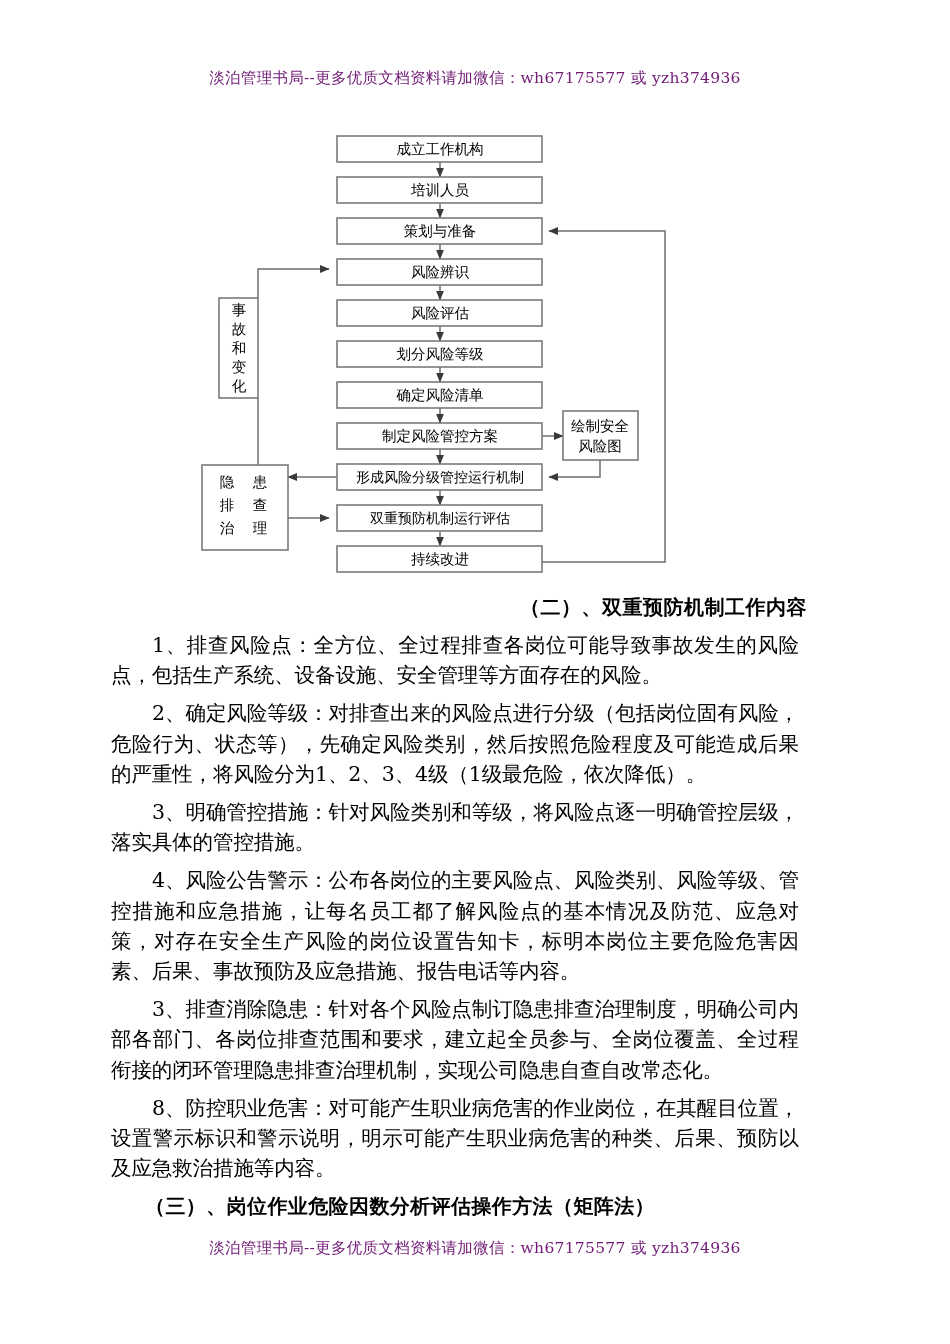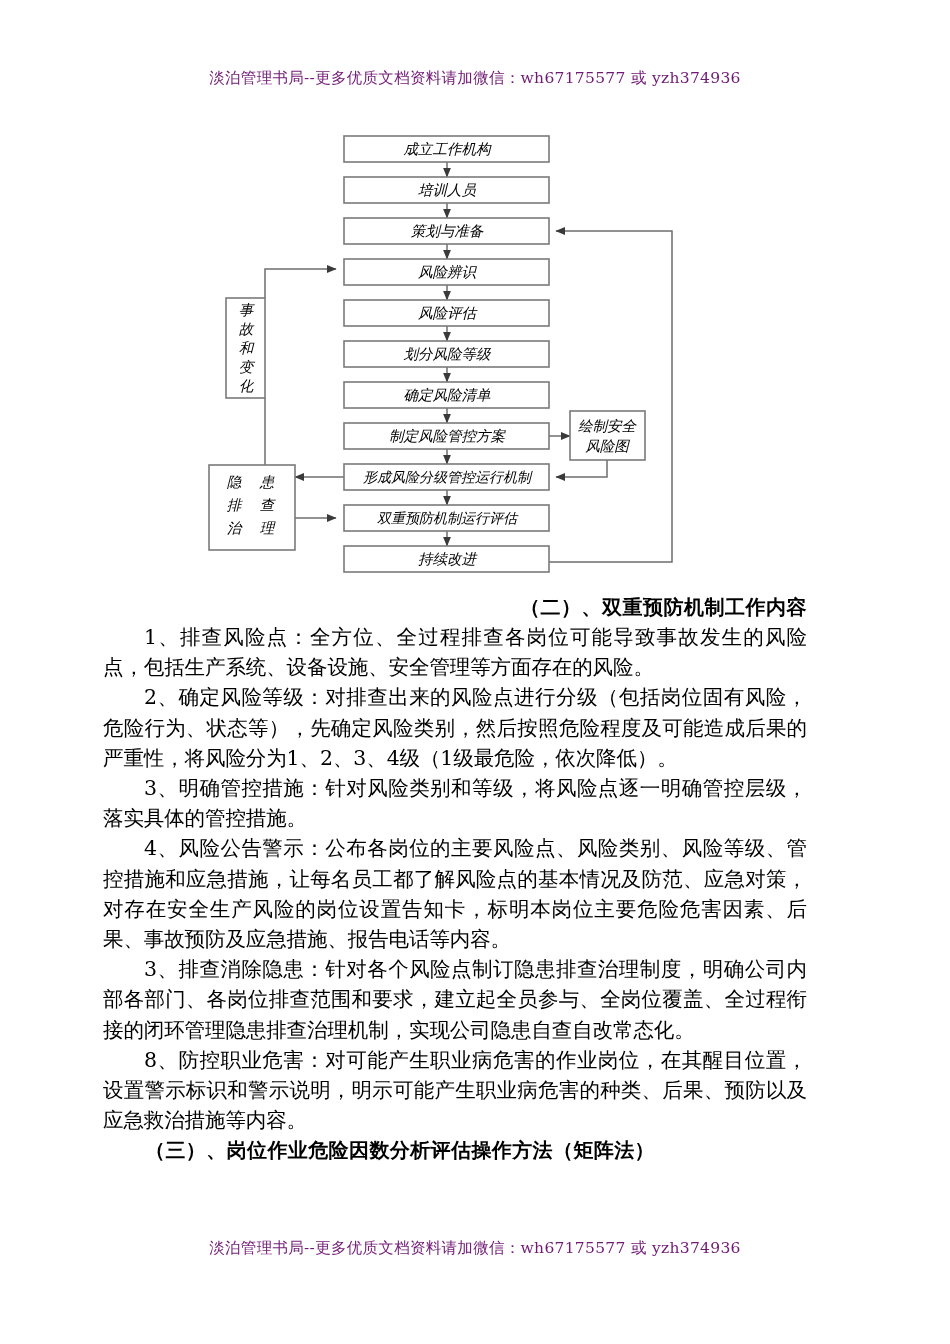--- a/index.html
+++ b/index.html
@@ -27,25 +27,24 @@
     color: #701a75;
     letter-spacing: 0.3px;
     white-space: nowrap;
   }
   .watermark-header { top: 68px; }
   .watermark-footer { top: 1238px; }
 
   
   .flow {
     position: absolute;
-    left: 7px;
+    left: 0;
     top: 120px;
     width: 808px;
     height: 470px;
-    font-style: italic;
   }
   .flow svg { display: block; }
 
   .fbox-text {
     font-family: "DejaVu Sans", "Liberation Sans", sans-serif;
     font-size: 14.5px;
     fill: #000000;
   }
   .fbox-text-small {
     font-family: "DejaVu Sans", "Liberation Sans", sans-serif;
@@ -78,21 +77,21 @@
     text-indent: 42px;
     margin: 0;
     letter-spacing: 0.5px;
     white-space: nowrap;
     text-align: right;
   }
   .para {
     font-family: "DejaVu Serif", "Liberation Serif", serif;
     font-size: 20.5px;
     line-height: 30.2px;
-    margin: 0;
+    margin: 8px;
     text-indent: 41px;
     text-align: justify;
     text-justify: inter-ideograph;
     letter-spacing: -0.1px;
   }
   .head-bold-end {
     font-family: "DejaVu Sans", "Liberation Sans", sans-serif;
     font-weight: bold;
     font-size: 20px;
     line-height: 31px;

